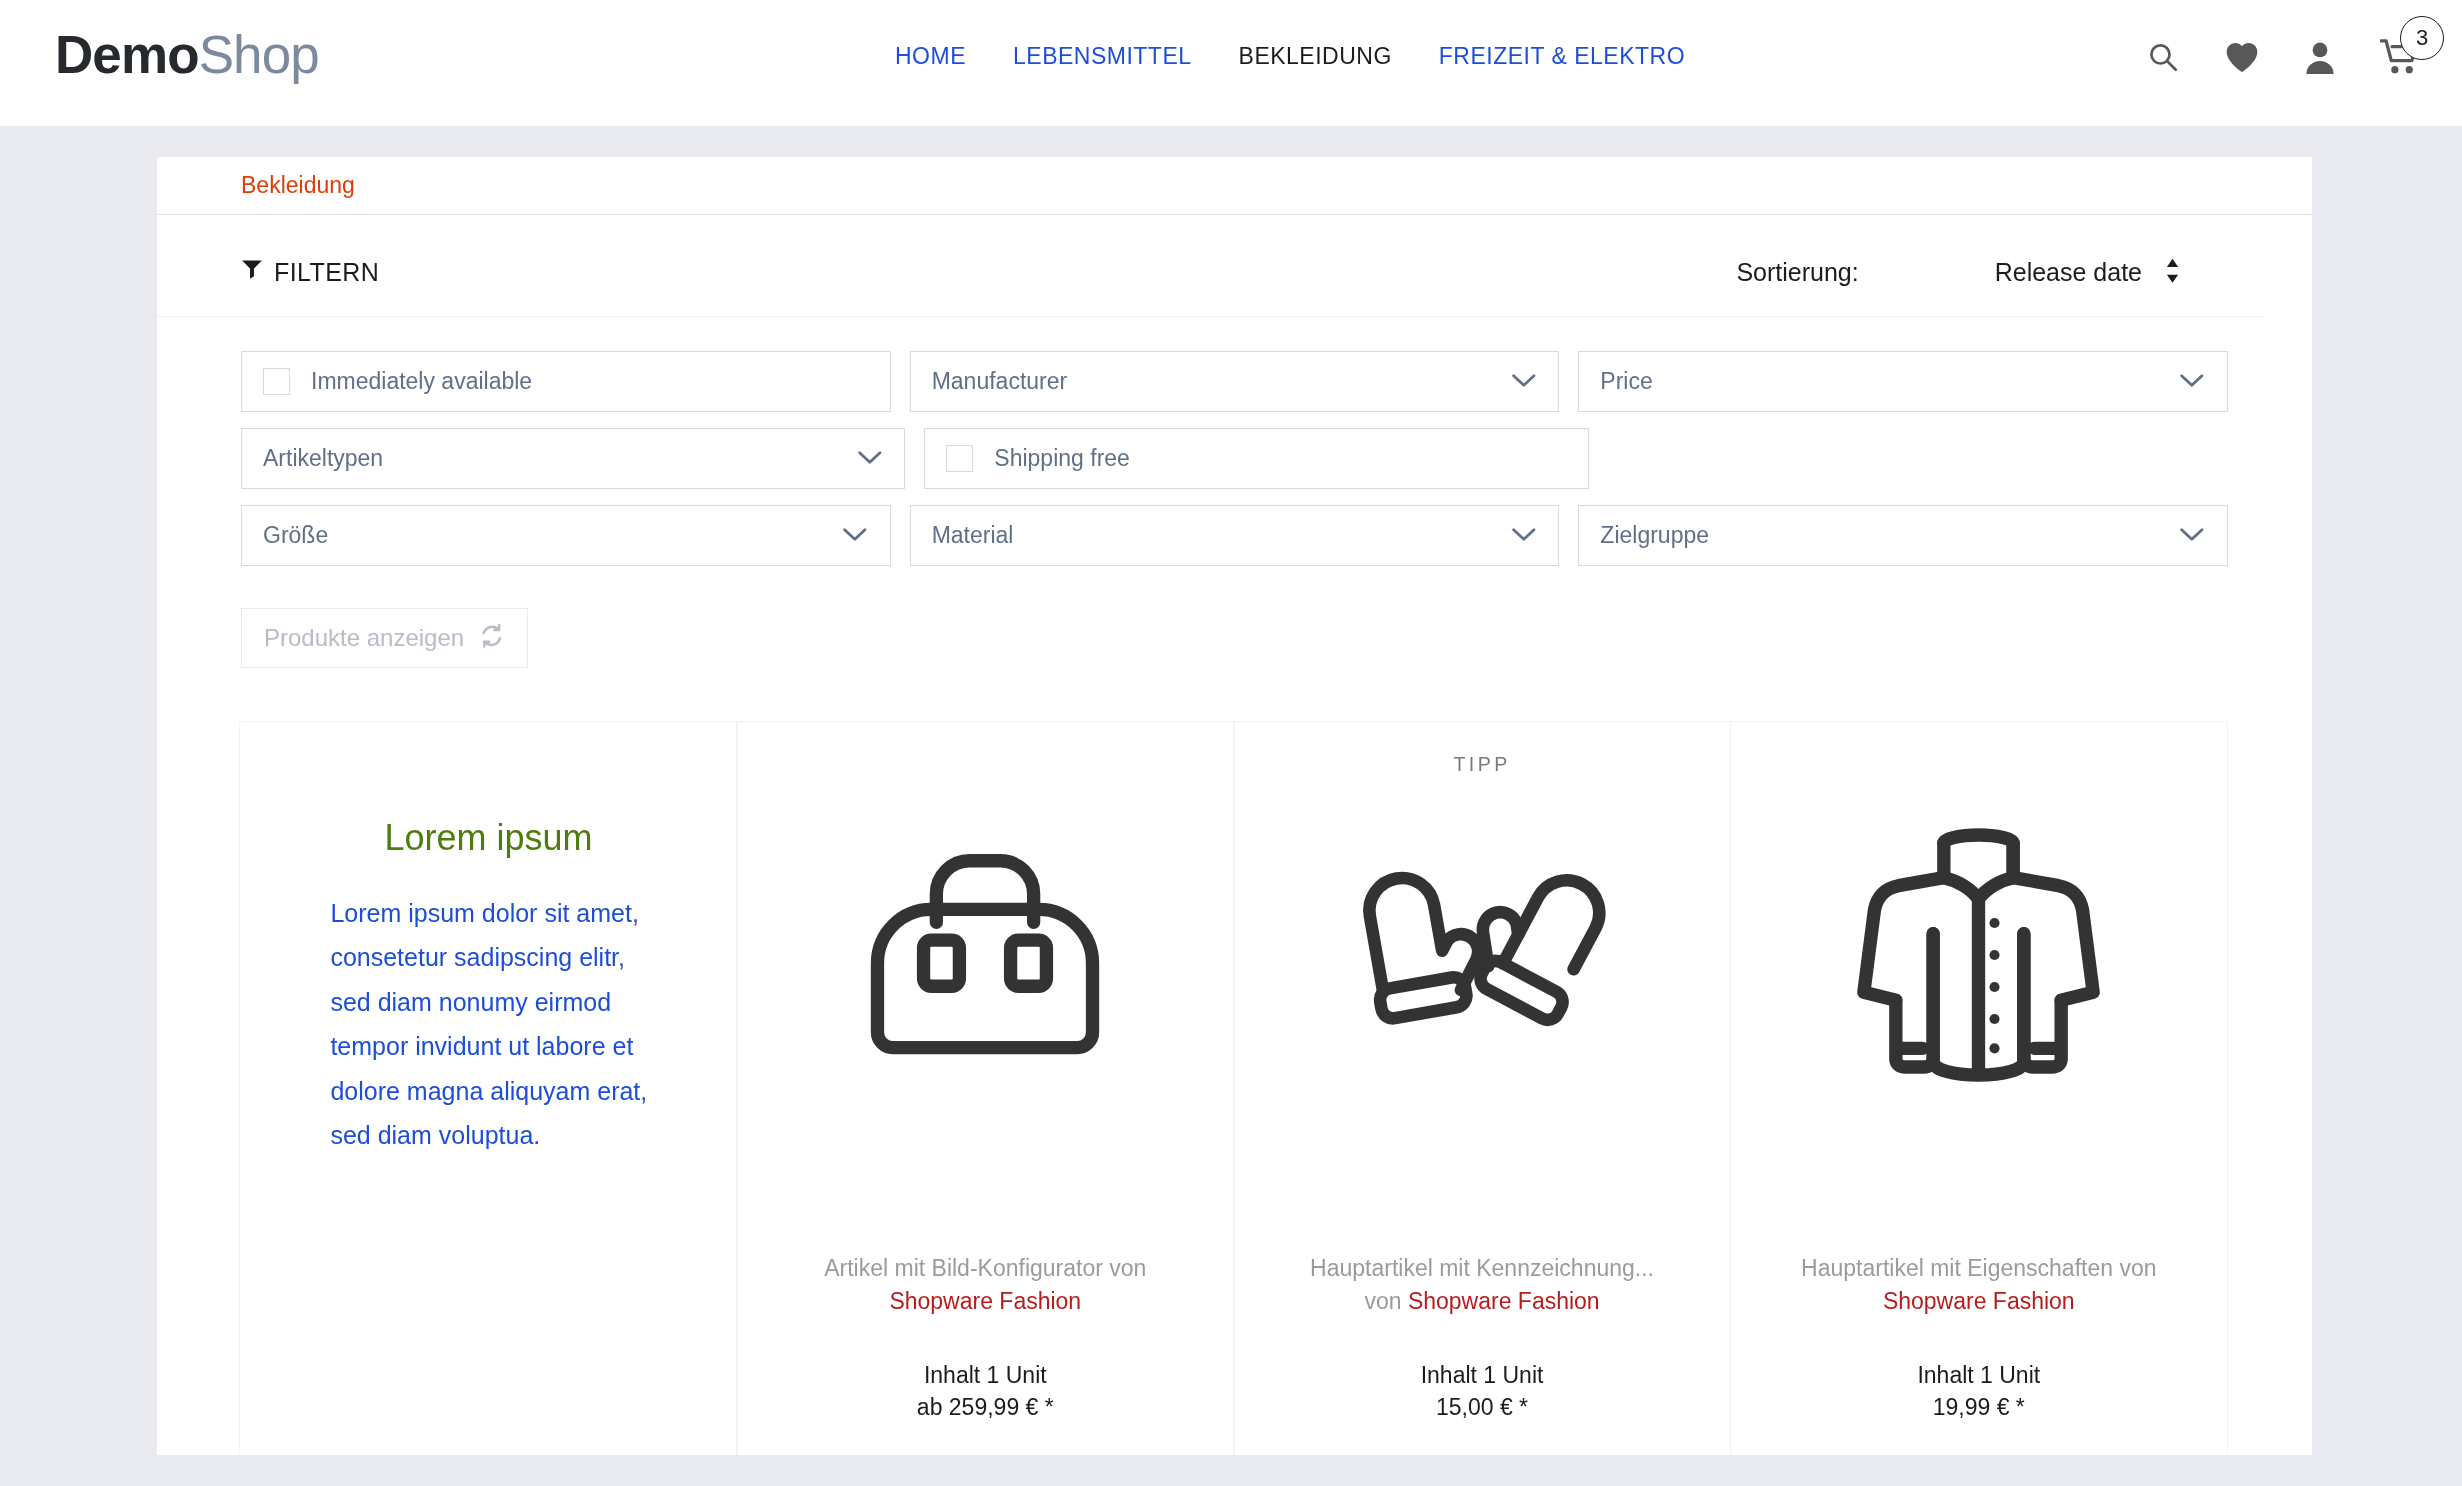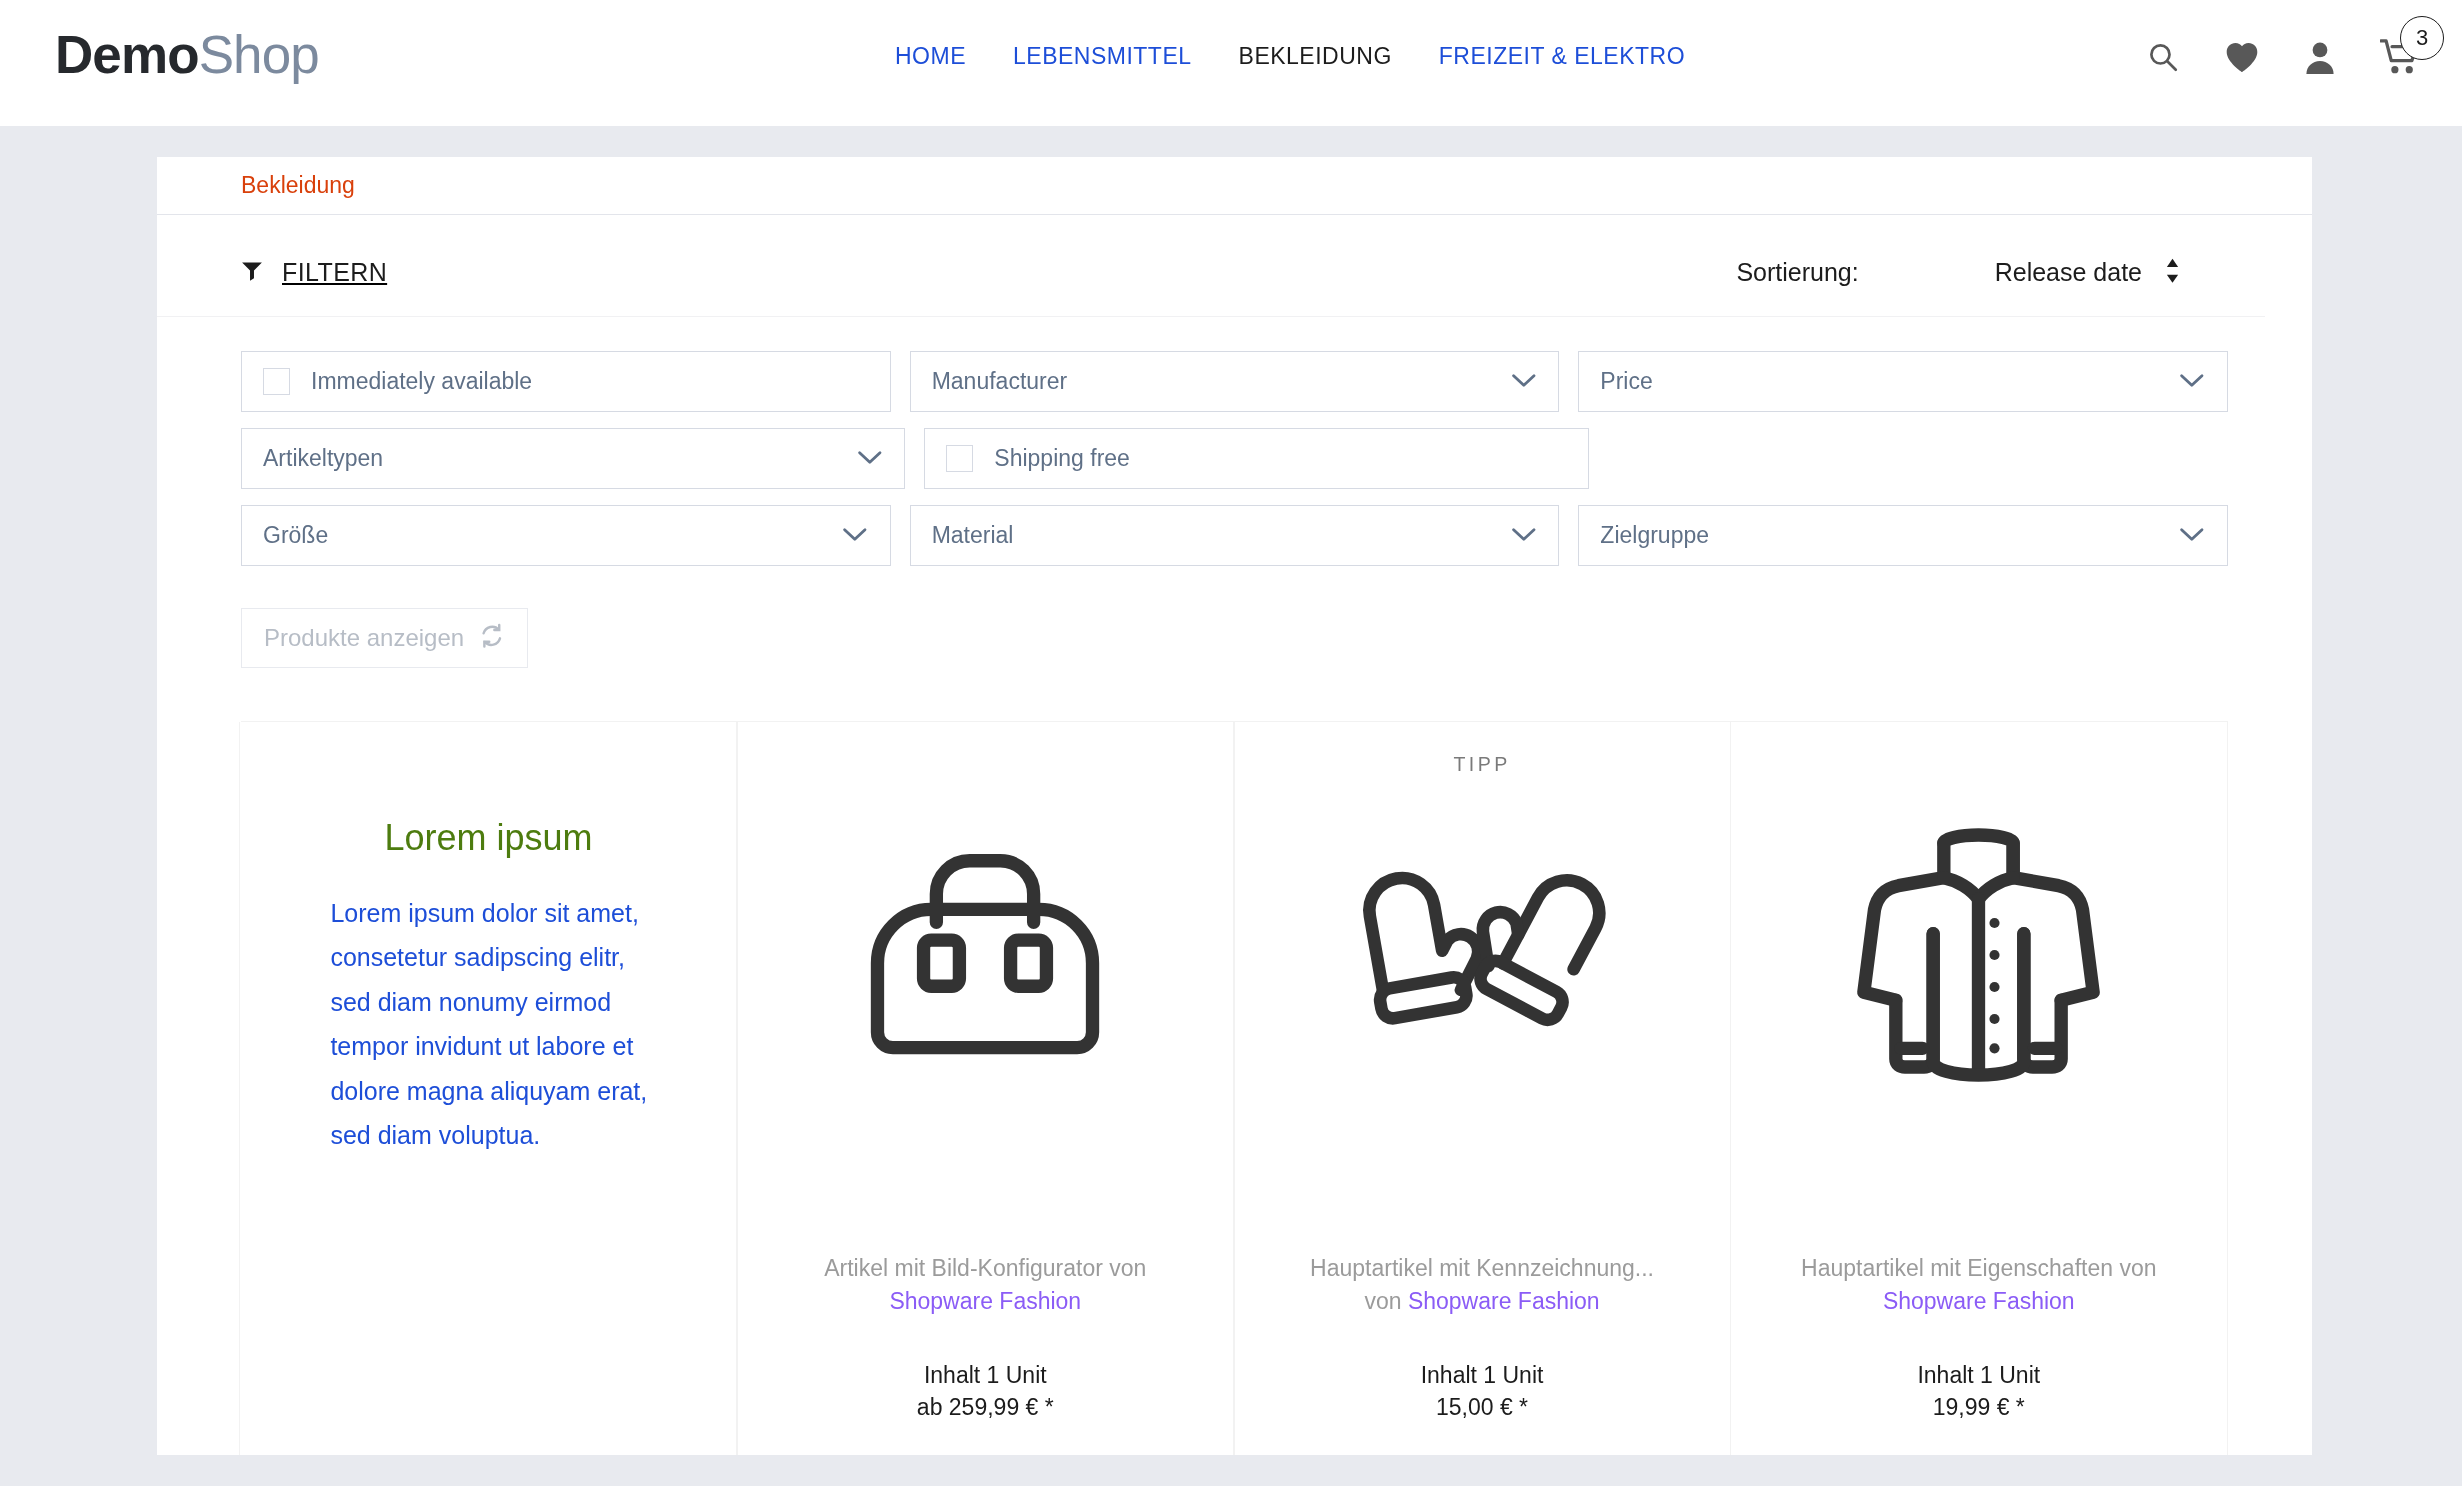--- a/index.html
+++ b/index.html
@@ -106,24 +106,23 @@
     margin: 0 47px 0 0;
   }
   .filter-head-inner {
     width: 100%;
     display: flex;
     align-items: center;
     justify-content: space-between;
   }
   .filter-toggle {
     display: flex;
-    align-items: center;
-    gap: 19px;
-    cursor: pointer;
-    text-decoration: underline;
+    align-items: flex-start;
+    gap: 11px;
+    cursor: pointer;
   }
   .funnel { display:block; }
   .filter-toggle-label {
     font-size: 25px;
     color: #1c1c1c;
     letter-spacing: 0.4px;
   }
   .sorting {
     display: flex;
     align-items: center;
@@ -254,21 +253,21 @@
     margin-top: auto;
     text-align: center;
     width: 100%;
     padding-bottom: 0;
   }
   .pname-line {
     font-size: 23px;
     line-height: 1.42;
     color: #9b9b9b;
   }
-  .pname-strong { color: #8b5cf6; }
+  .pname-strong { color: #b91c1c; }
   .pcontent {
     margin-top: 44px;
     font-size: 23px;
     color: #1c1c1c;
   }
   .pprice {
     font-size: 23px;
     color: #1c1c1c;
     margin-top: 5.1px;
     padding-bottom: 34px;

